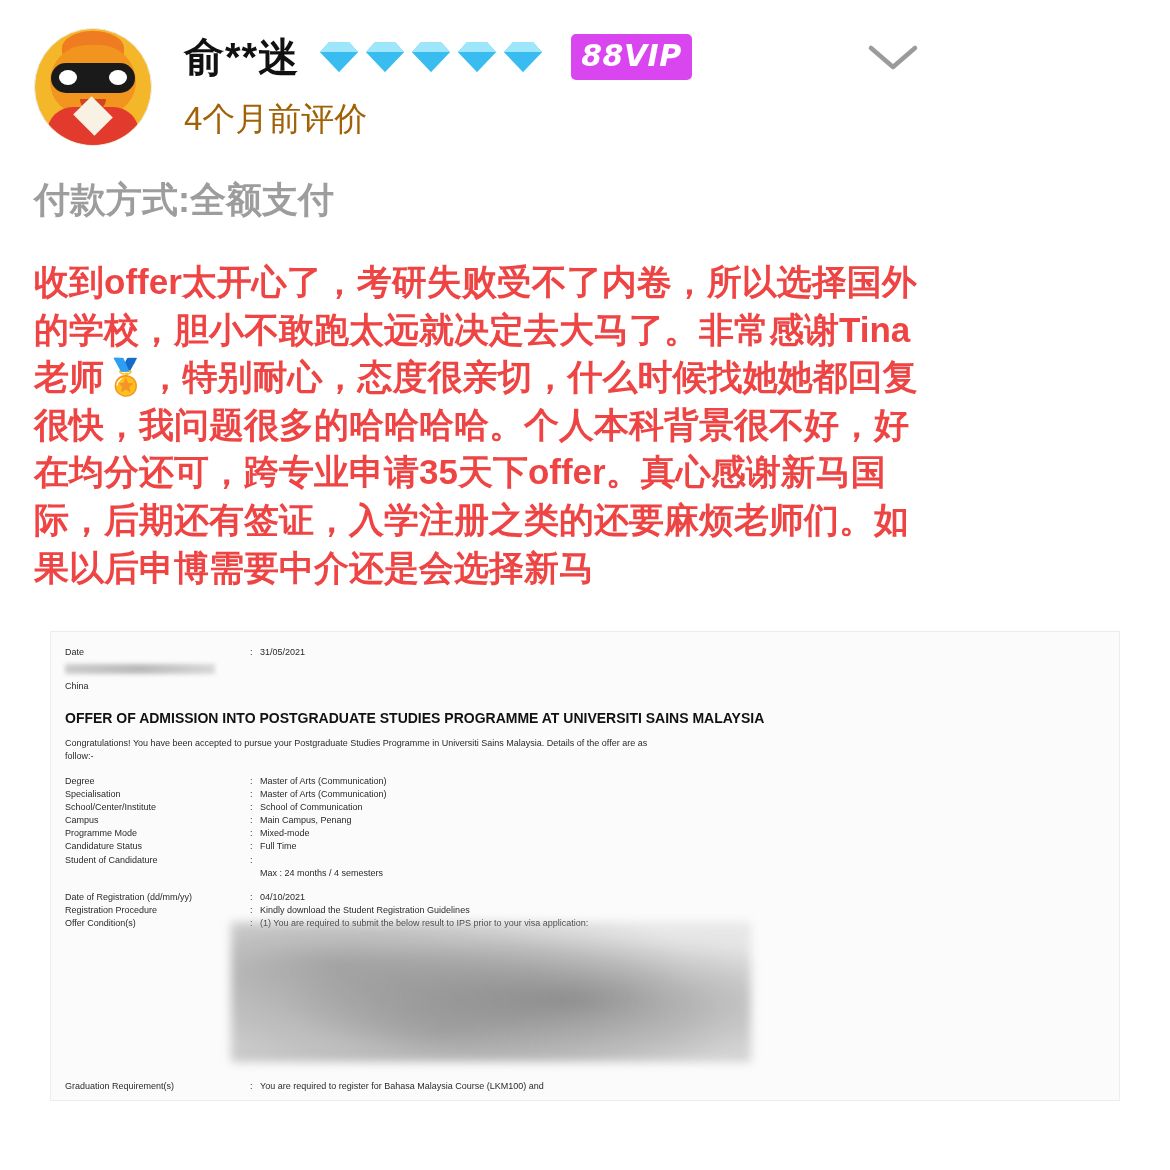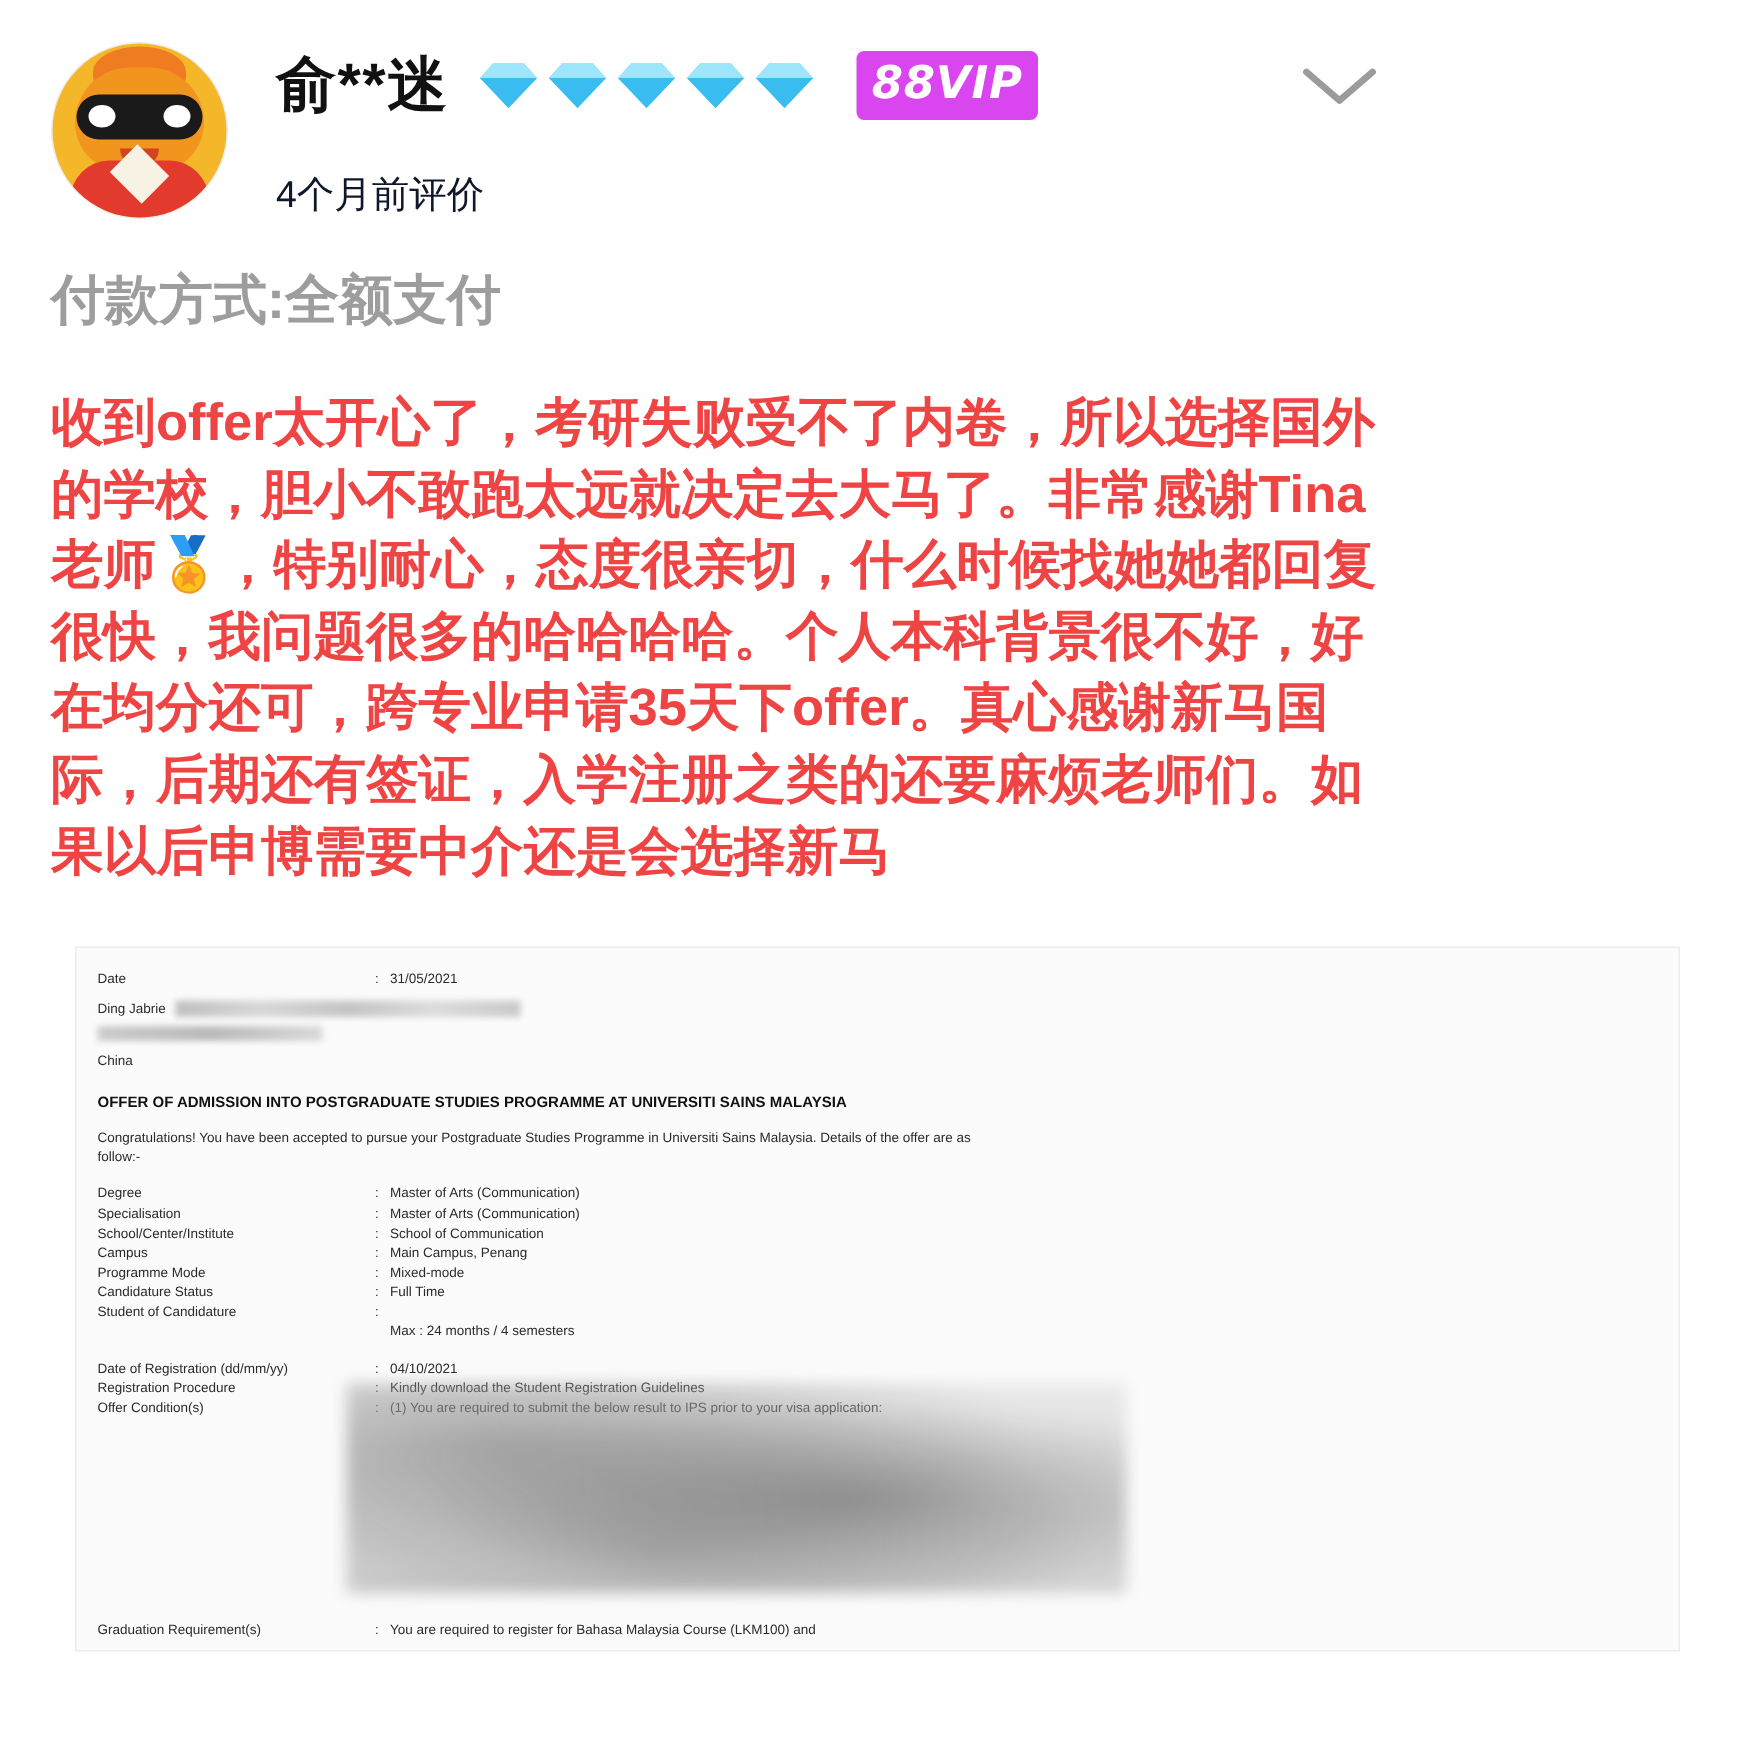--- a/index.html
+++ b/index.html
@@ -147,23 +147,23 @@
     font-size: 30px;
     font-weight: bold;
     font-style: italic;
     line-height: 1;
     padding: 7px 10px 9px 10px;
     border-radius: 5px;
     letter-spacing: 0.5px;
     font-family: "DejaVu Sans", sans-serif;
   }
   .time-text {
-    margin-top: 38px;
-    font-size: 25px;
-    color: #0f172a;
+    margin-top: 22px;
+    font-size: 33px;
+    color: #a16207;
     line-height: 1;
   }
   .chevron {
     position: absolute;
     right: 36px;
     top: 40px;
     width: 54px;
     height: 34px;
   }
 
@@ -209,21 +209,21 @@
   }
   .doc-row {
     display: flex;
     margin-bottom: 1px;
   }
   .doc-row .k { width: 185px; flex: 0 0 auto; }
   .doc-row .c { width: 10px; flex: 0 0 auto; }
   .doc-row .v { flex: 1 1 auto; }
   .doc-title {
     font-weight: bold;
-    font-size: 10px;
+    font-size: 14px;
     margin: 16px 0 10px 0;
     color: #111;
   }
   .doc-para {
     font-size: 9px;
     margin-bottom: 12px;
     line-height: 1.4;
     max-width: 590px;
   }
   .doc-section { margin-top: 12px; }
@@ -333,24 +333,20 @@
 
   <div class="attachment">
     <div class="doc">
 
       <div class="doc-row">
         <span class="k">Date</span>
         <span class="c">:</span>
         <span class="v">31/05/2021</span>
       </div>
 
-      <div style="margin-top:8px;">
-        <span>Ding Jabrie</span>
-        <span class="blur-name"></span>
-      </div>
       <div style="margin-top:4px;">
         <span class="blur-name2"></span>
       </div>
       <div style="margin-top:6px;">China</div>
 
       <div class="doc-title">OFFER OF ADMISSION INTO POSTGRADUATE STUDIES PROGRAMME AT UNIVERSITI SAINS MALAYSIA</div>
 
       <div class="doc-para">Congratulations! You have been accepted to pursue your Postgraduate Studies Programme in Universiti Sains Malaysia. Details of the offer are as follow:-</div>
 
       <div class="doc-section">

